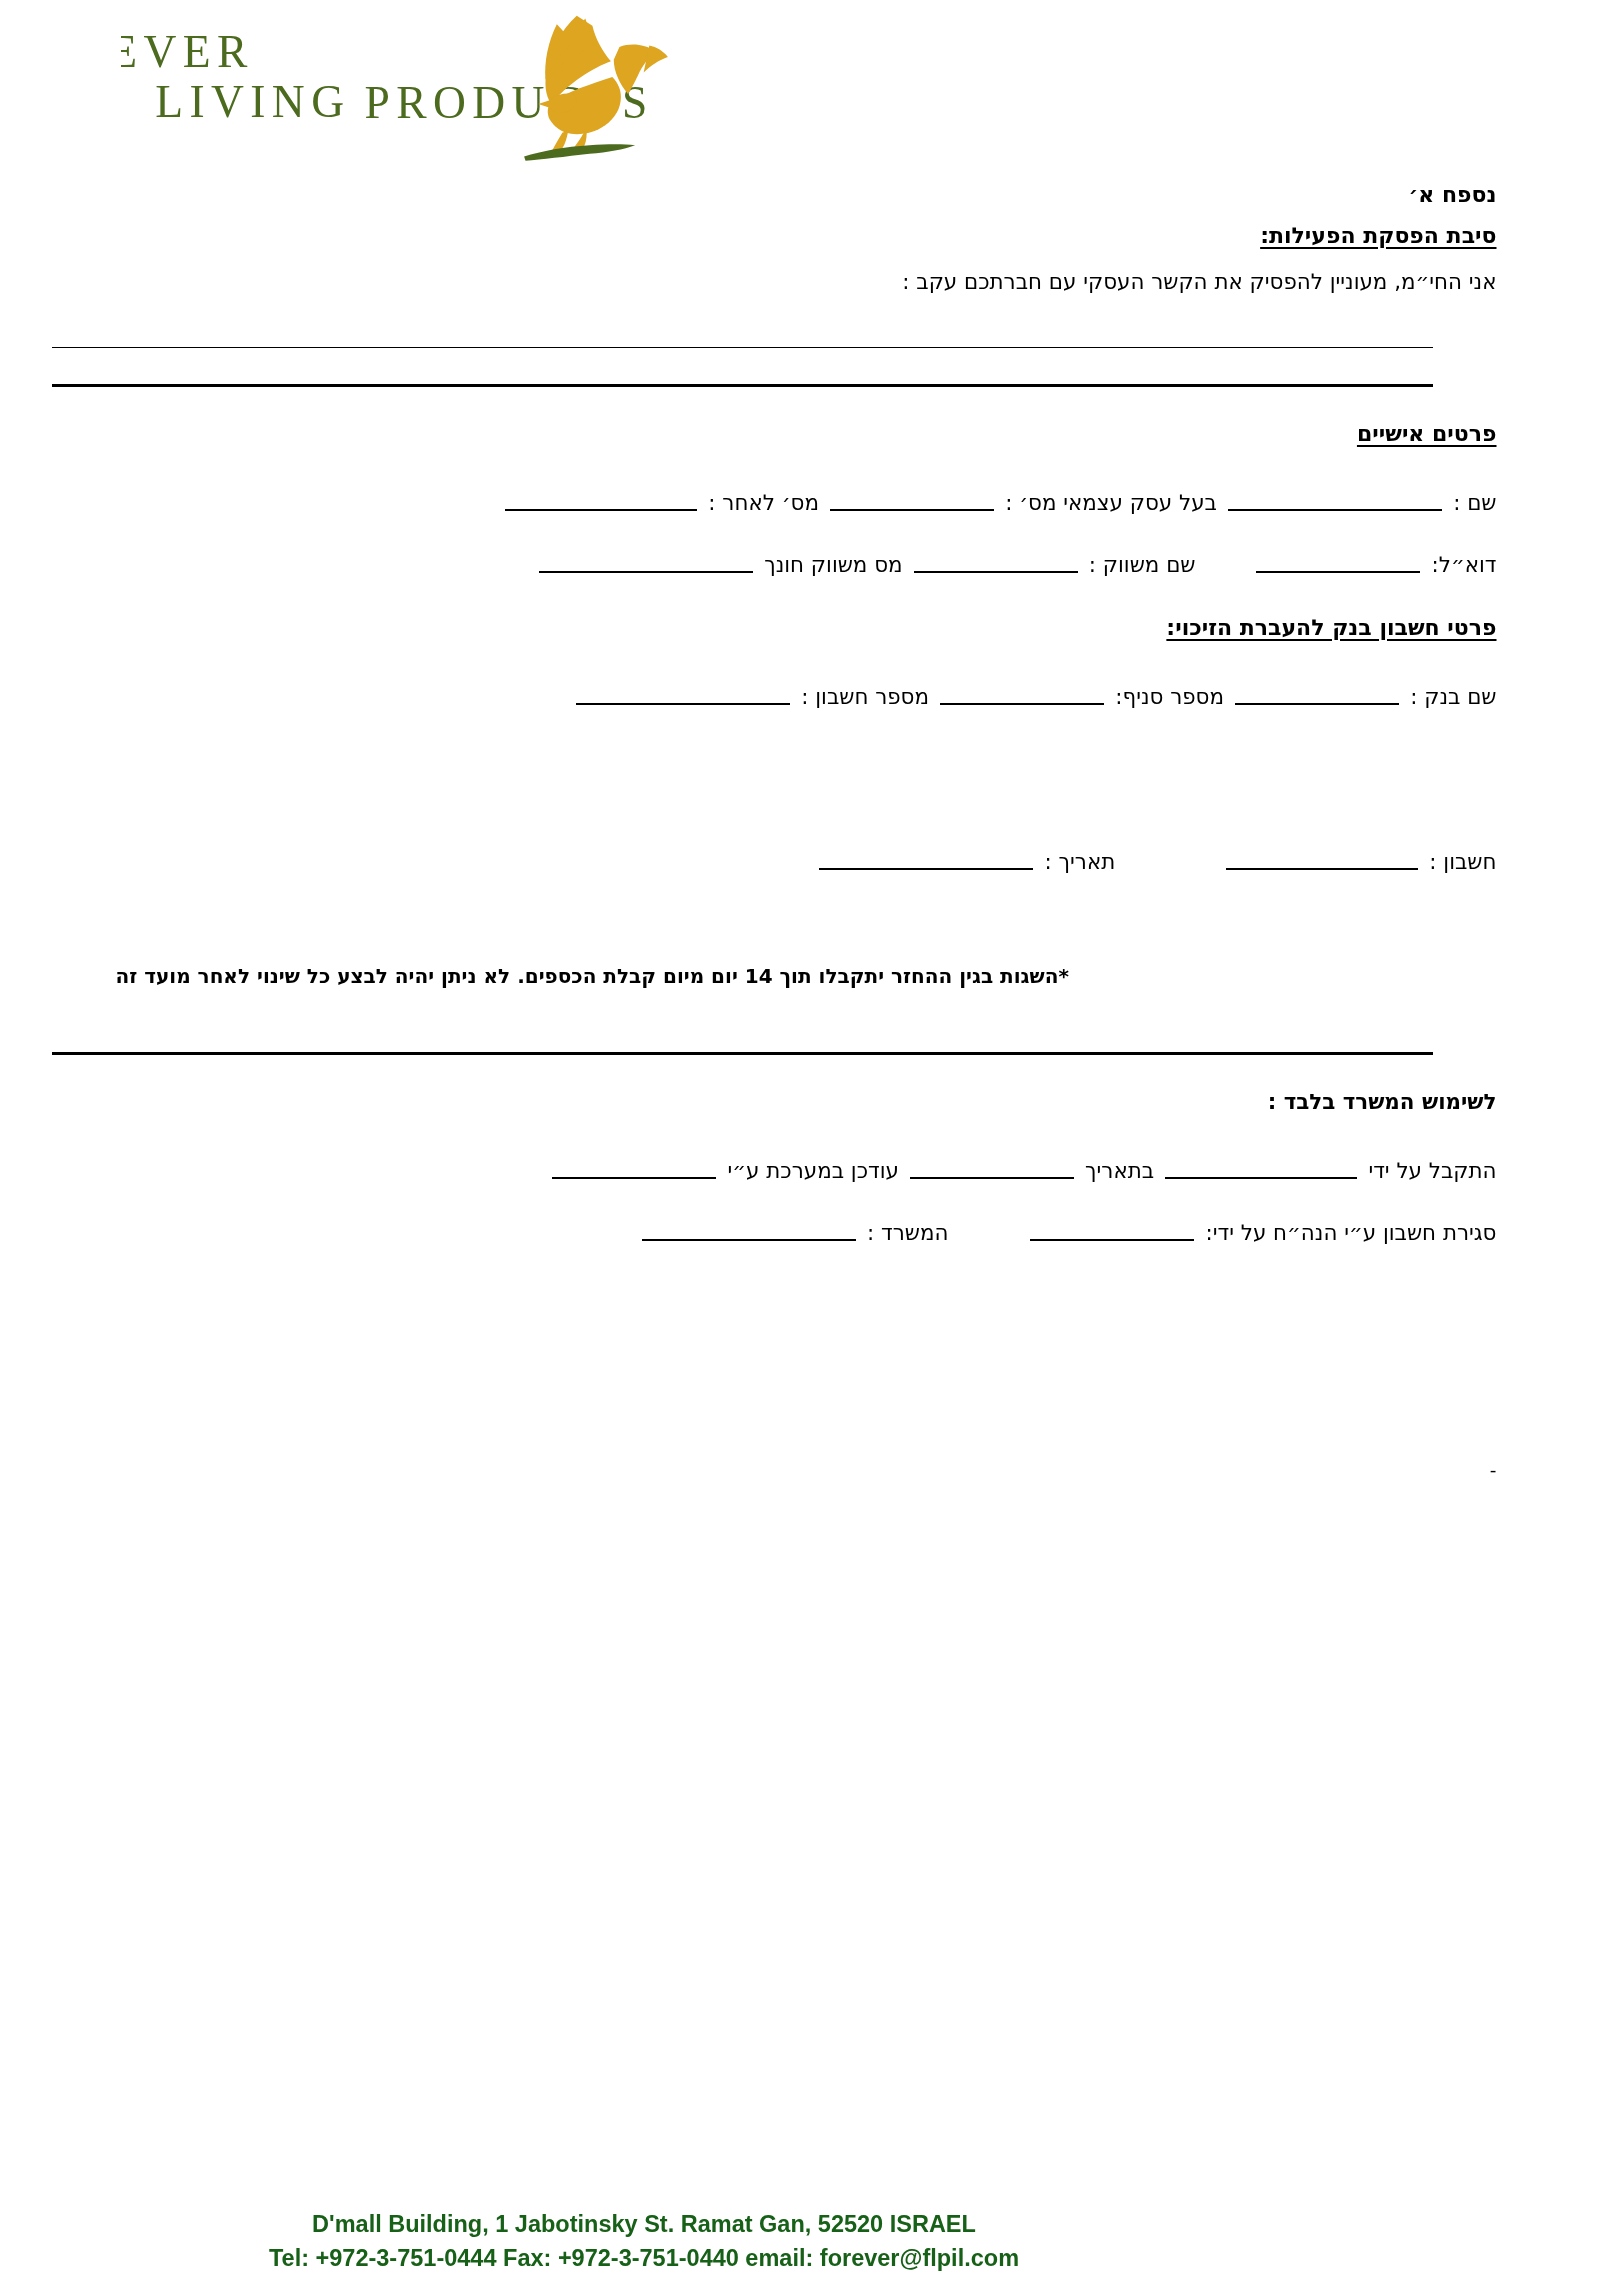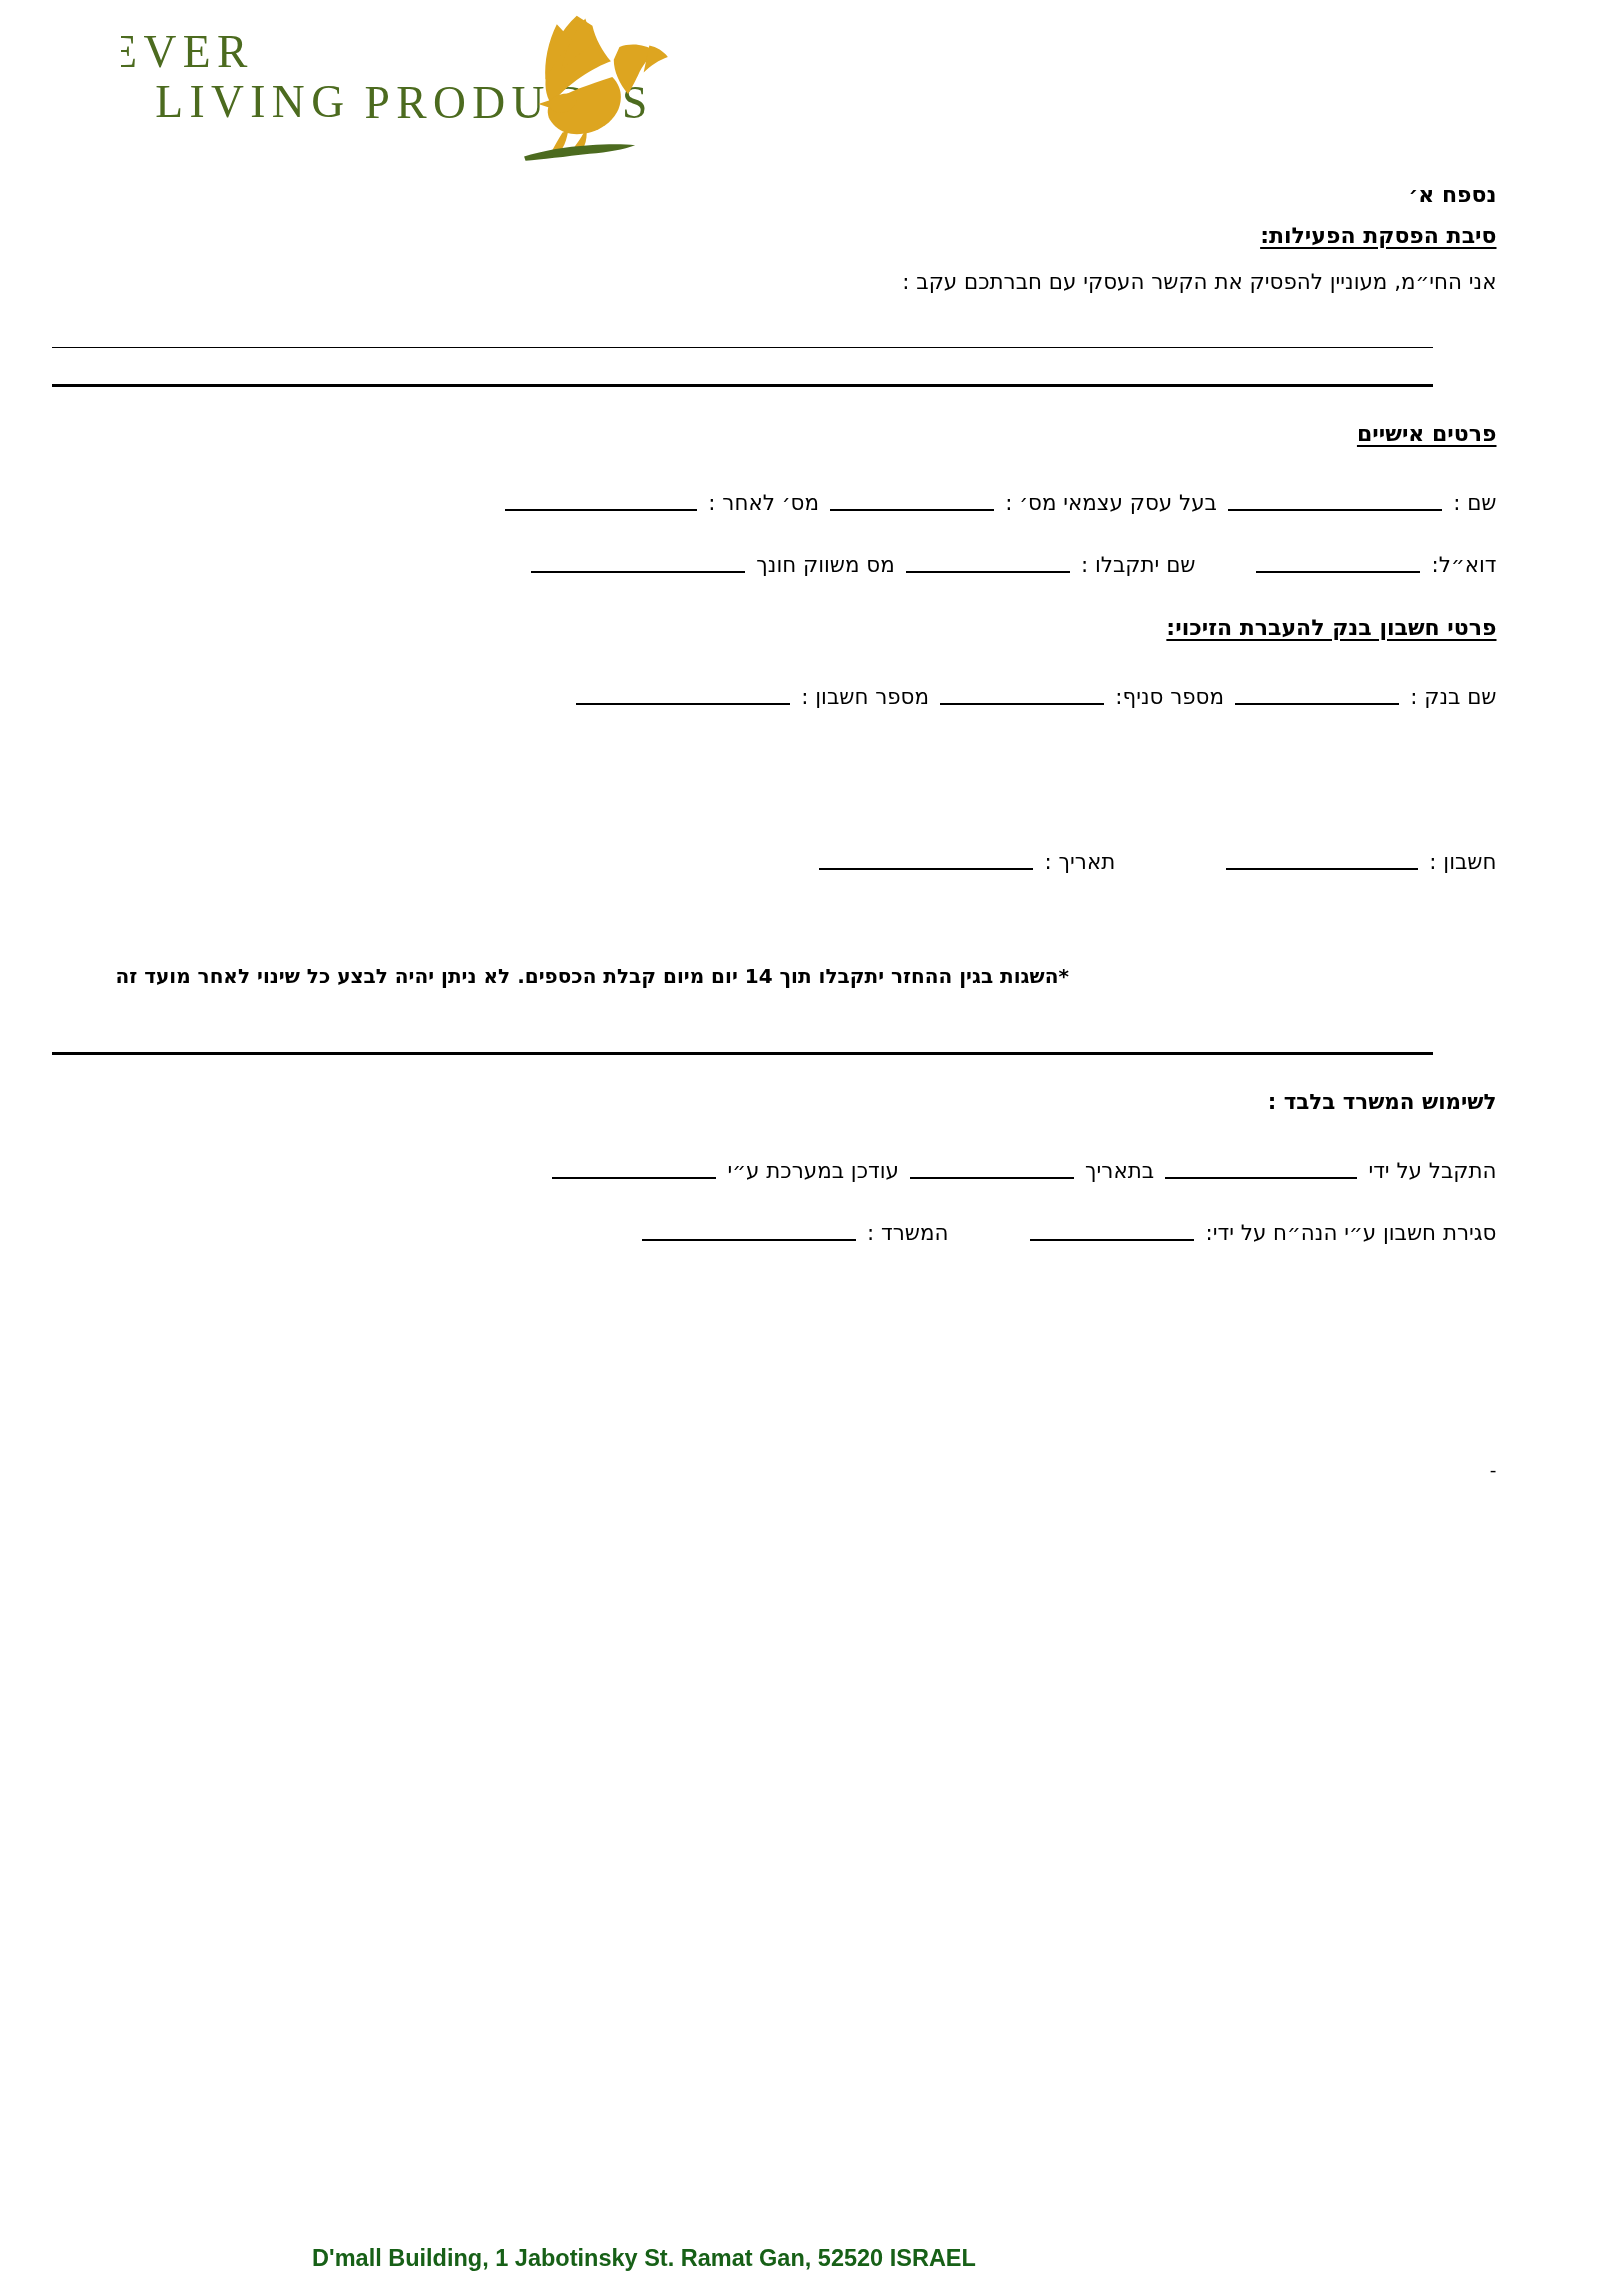--- a/index.html
+++ b/index.html
@@ -209,21 +209,21 @@
       <span>בעל עסק עצמאי מס׳ :</span>
       <span class="blank b-md"></span>
       <span>מס׳ לאחר :</span>
       <span class="blank b-lg"></span>
     </div>
 
     <div class="row heb field-row" style="margin-top:37px; padding-left:160px;">
       <span>דוא״ל:</span>
       <span class="blank b-md"></span>
       <span style="display:inline-block; width:43px;"></span>
-      <span>שם יתקבלו :</span>
+      <span>שם משווק :</span>
       <span class="blank b-md"></span>
       <span>מס משווק חונך</span>
       <span class="blank b-xl"></span>
     </div>
 
     <div class="row heb section-head" style="margin-top:38px;">פרטי חשבון בנק להעברת הזיכוי:</div>
 
     <div class="row heb field-row" style="margin-top:44px; padding-left:235px;">
       <span>שם בנק :</span>
       <span class="blank b-md"></span>
@@ -268,14 +268,15 @@
       <span class="blank b-xl"></span>
     </div>
 
     <div class="row heb dash-mark" style="margin-top:214px;">-</div>
 
   </div>
 </div>
 
 <div class="footer">
   <div>D'mall Building, 1 Jabotinsky St. Ramat Gan, 52520 ISRAEL</div>
+  <div>Tel: +972-3-751-0444 Fax: +972-3-751-0440 email: forever@flpil.com</div>
 </div>
 
 
 </body></html>

